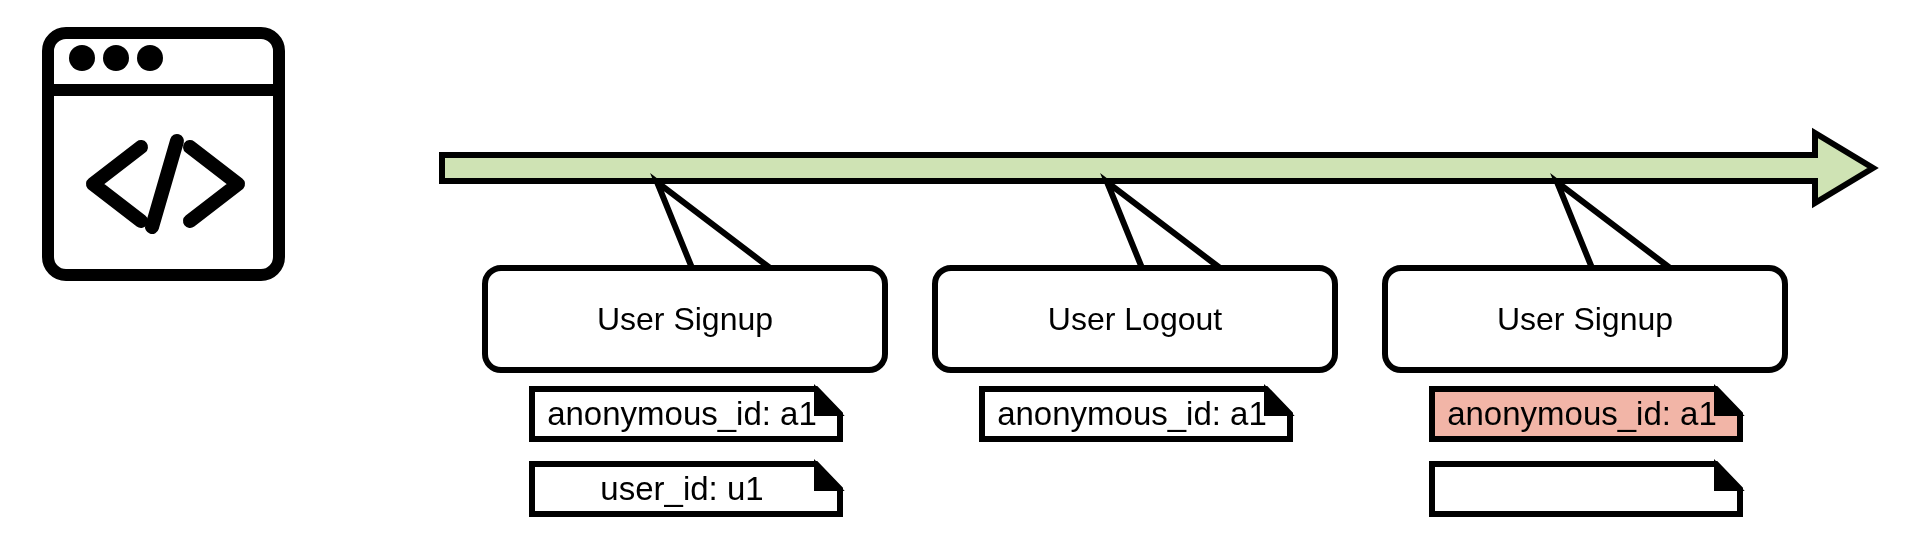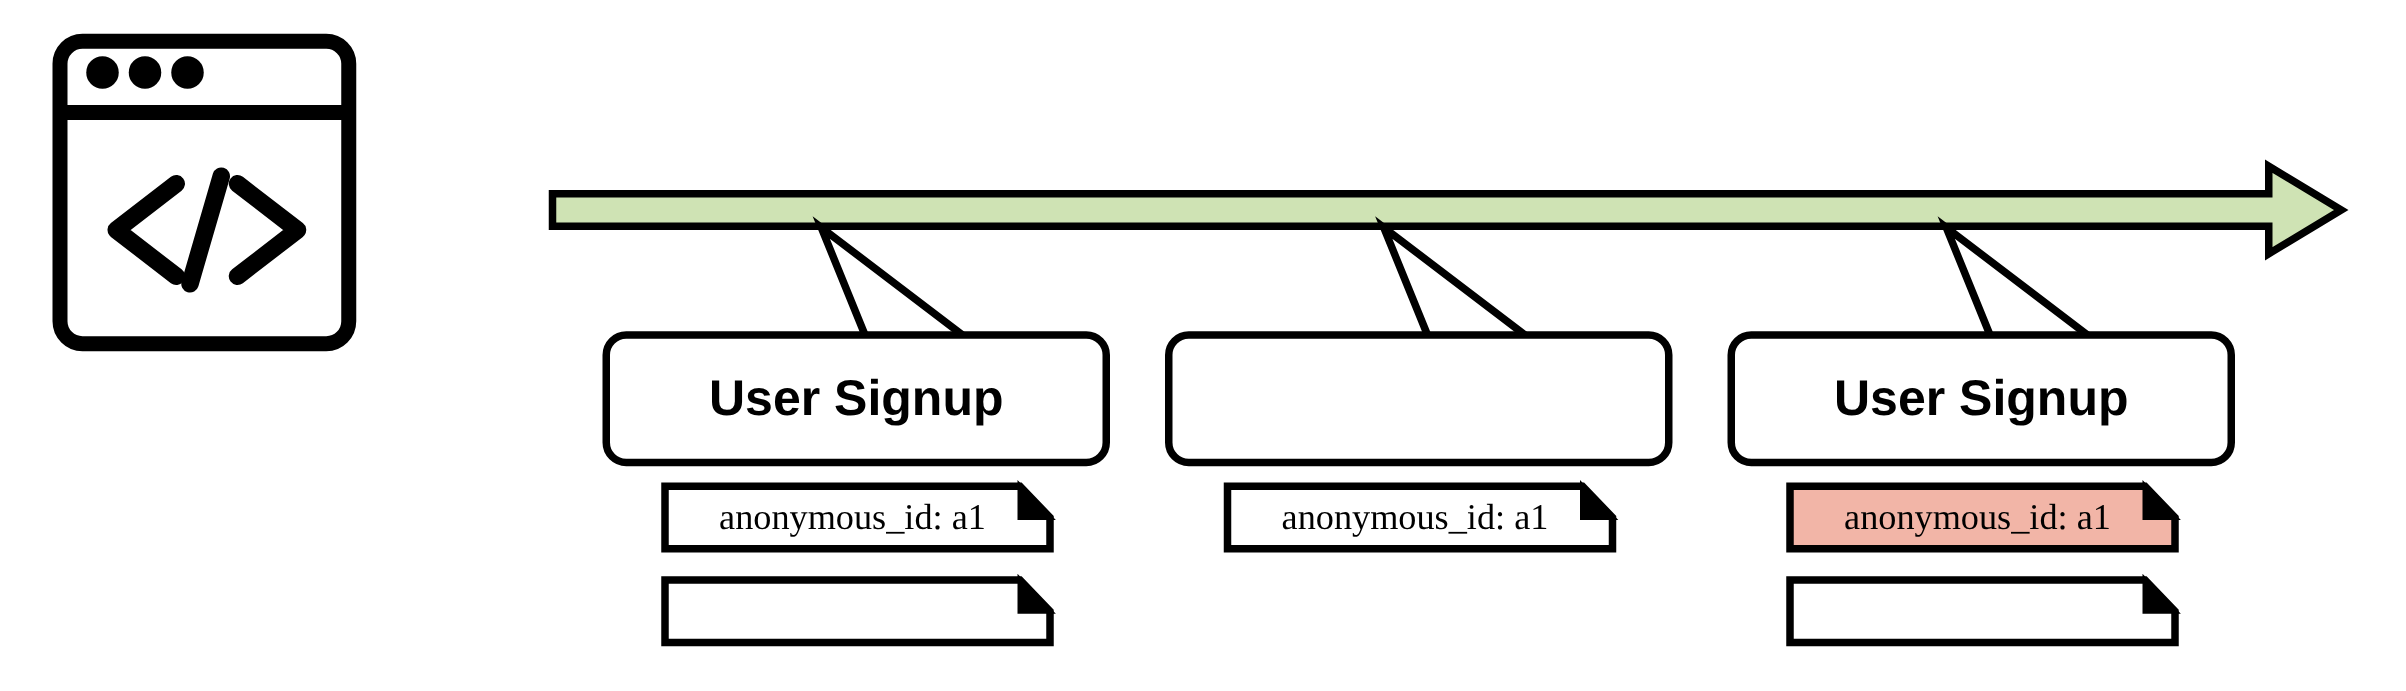--- a/index.html
+++ b/index.html
@@ -28,28 +28,27 @@
   .txt {
     position: absolute;
     display: flex;
     align-items: center;
     justify-content: center;
     white-space: nowrap;
     color: #000000;
     pointer-events: none;
   }
   .event-label {
-    font-size: 40px;
-    font-weight: bold;
+    font-size: 32px;
+    font-weight: normal;
     letter-spacing: 0px;
   }
   .note-label {
-    font-size: 29px;
+    font-size: 33px;
     font-weight: normal;
-    font-family: Liberation Serif, serif;
   }
 </style>
 </head>
 <body>
 
 <div id="canvas">
 
   <svg class="svg-layer" viewBox="0 0 1925 553" xmlns="http://www.w3.org/2000/svg">
 
     <g>
@@ -111,21 +110,23 @@
     </g>
 
     <g>
       <path d="M 1432,464 L 1716,464 L 1740,489 L 1740,514 L 1432,514 Z" fill="#ffffff" stroke="#000000" stroke-width="6" stroke-linejoin="miter"></path>
       <path d="M 1716,464 L 1716,489 L 1740,489 Z" fill="#000000" stroke="#000000" stroke-width="4" stroke-linejoin="miter"></path>
     </g>
 
   </svg>
 
   <div class="txt event-label" style="left:485px; top:268px; width:400px; height:102px;">User Signup</div>
+  <div class="txt event-label" style="left:935px; top:268px; width:400px; height:102px;">User Logout</div>
   <div class="txt event-label" style="left:1385px; top:268px; width:400px; height:102px;">User Signup</div>
 
   <div class="txt note-label" style="left:532px; top:389px; width:300px; height:50px;">anonymous_id: a1</div>
+  <div class="txt note-label" style="left:532px; top:464px; width:300px; height:50px;">user_id: u1</div>
 
   <div class="txt note-label" style="left:982px; top:389px; width:300px; height:50px;">anonymous_id: a1</div>
 
   <div class="txt note-label" style="left:1432px; top:389px; width:300px; height:50px;">anonymous_id: a1</div>
 
 </div>
 
 </body></html>

